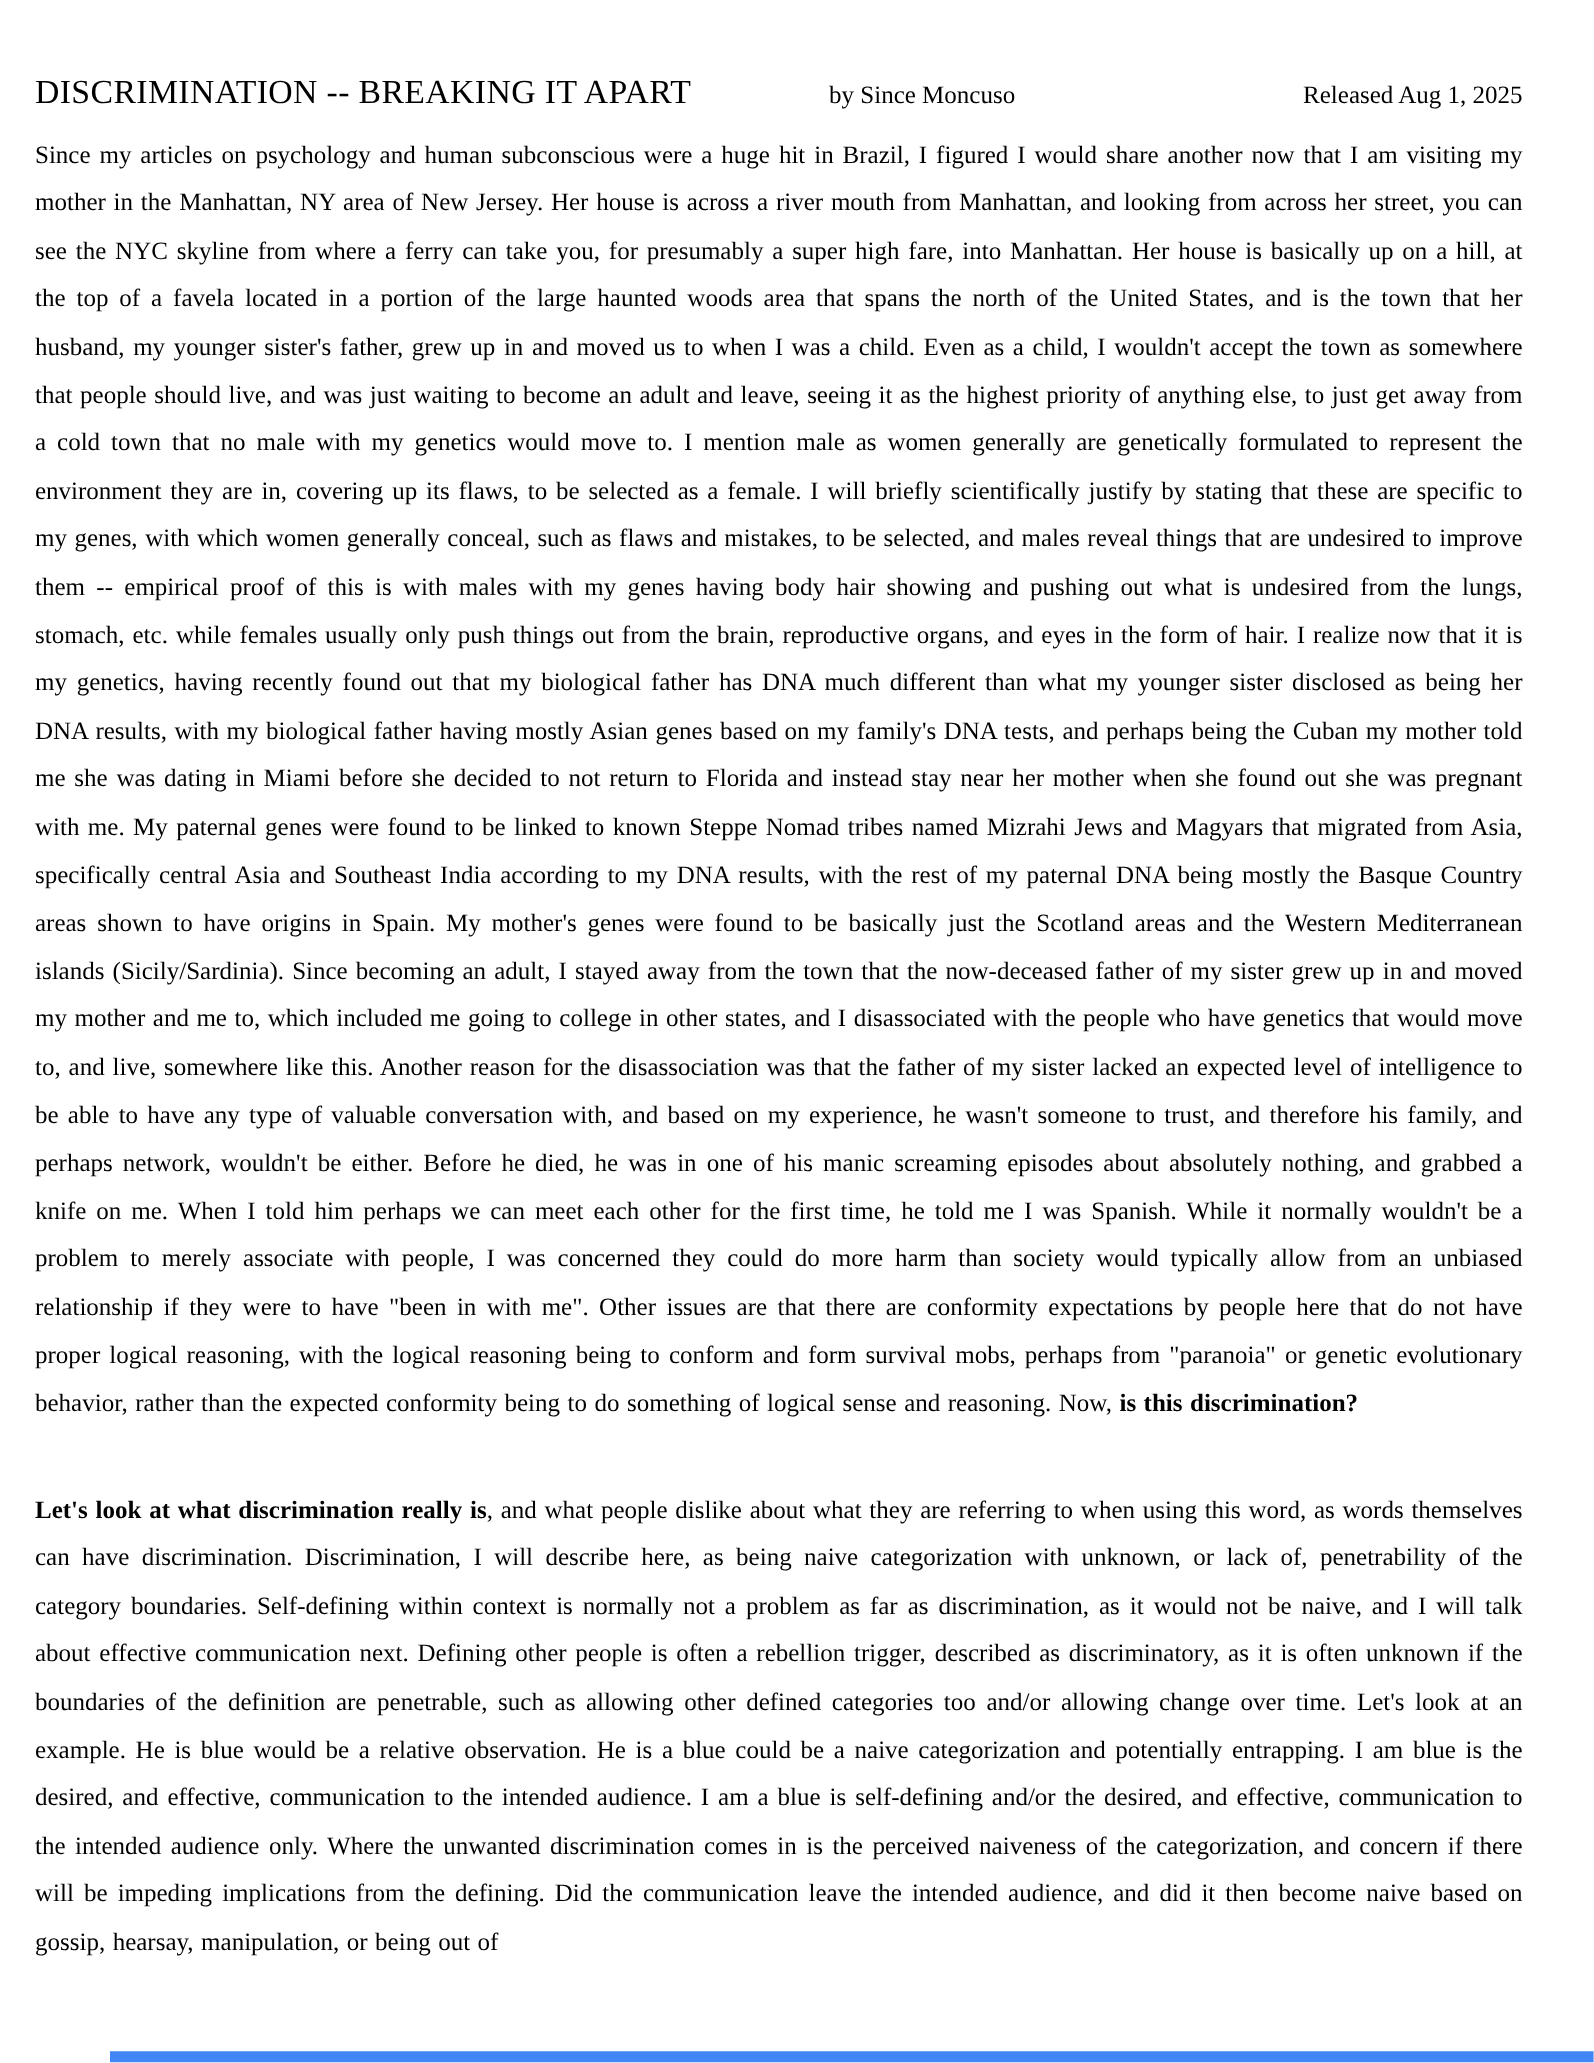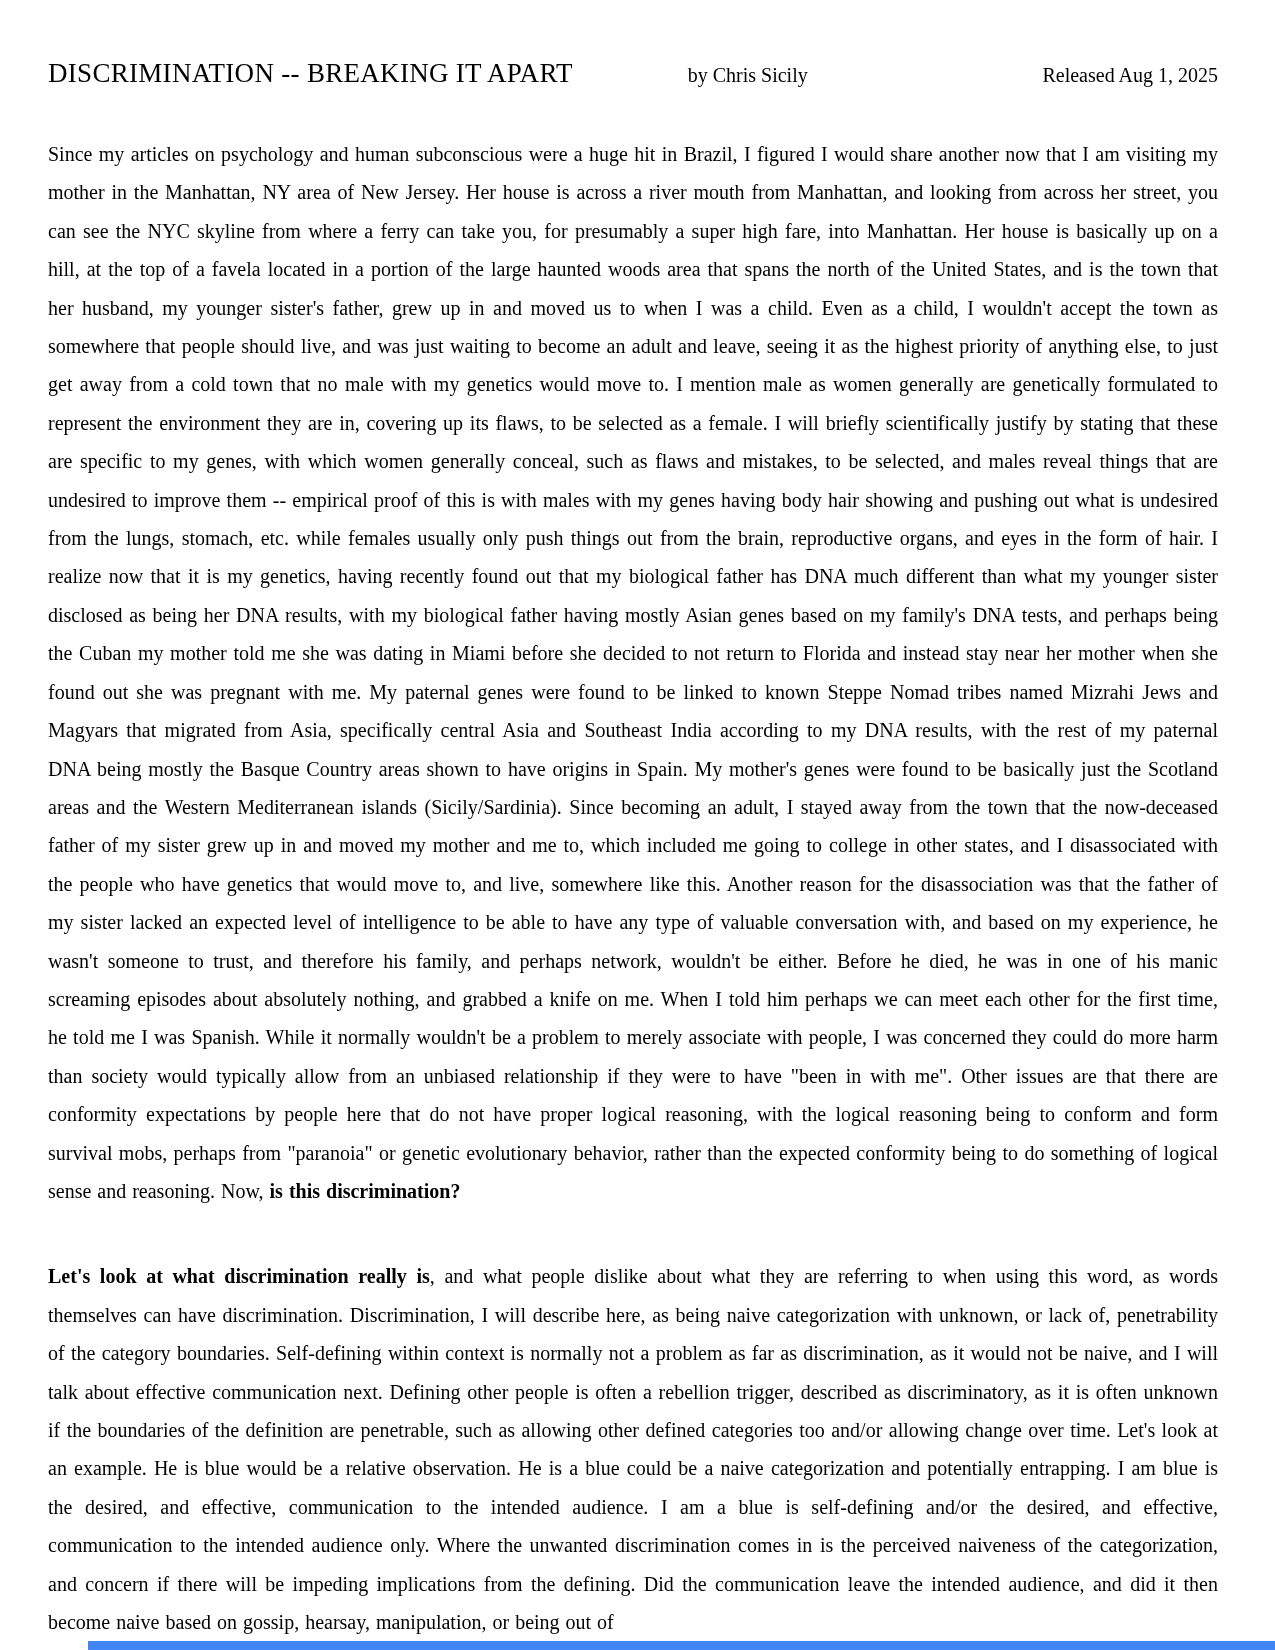--- a/index.html
+++ b/index.html
@@ -9,21 +9,21 @@
     background: #ffffff;
     color: #000000;
     font-family: "Liberation Serif", "DejaVu Serif", serif;
     position: relative;
     overflow: hidden;
   }
   .page {
     box-sizing: border-box;
     width: 1275px;
     height: 1650px;
-    padding: 58px 57px 0 48px;
+    padding: 58px 57px 0 28px;
     position: relative;
   }
   .doc-header {
     display: flex;
     justify-content: space-between;
     align-items: baseline;
   }
   .doc-title {
     font-size: 27px;
     letter-spacing: 0.3px;
@@ -32,21 +32,21 @@
   .doc-byline {
     font-size: 20px;
     white-space: nowrap;
     margin-left: -120px;
   }
   .doc-released {
     font-size: 20px;
     white-space: nowrap;
   }
   .article {
-    margin-top: 46px;
+    margin-top: 16px;
   }
   .article p {
     margin: 0;
     font-size: 20px;
     line-height: 38.4px;
     text-align: justify;
     word-spacing: 1px;
   }
   .article p.second {
     margin-top: 47px;
@@ -60,21 +60,21 @@
     height: 9px;
   }
 </style>
 </head>
 <body>
 
 <div class="page">
 
   <div class="doc-header">
     <span class="doc-title">DISCRIMINATION -- BREAKING IT APART</span>
-    <span class="doc-byline">by Chris Sicily</span>
+    <span class="doc-byline">by Since Moncuso</span>
     <span class="doc-released">Released Aug 1, 2025</span>
   </div>
 
   <div class="article">
     <p><span>Since my articles on psychology and human subconscious were a huge hit in Brazil, I figured I would share another now that I am visiting my mother in the Manhattan, NY area of New Jersey. Her house is across a river mouth from Manhattan, and looking from across her street, you can see the NYC skyline from where a ferry can take you, for presumably a super high fare, into Manhattan. Her house is basically up on a hill, at the top of a favela located in a portion of the large haunted woods area that spans the north of the United States, and is the town that her husband, my younger sister's father, grew up in and moved us to when I was a child. Even as a child, I wouldn't accept the town as somewhere that people should live, and was just waiting to become an adult and leave, seeing it as the highest priority of anything else, to just get away from a cold town that no male with my genetics would move to. I mention male as women generally are genetically formulated to represent the environment they are in, covering up its flaws, to be selected as a female. I will briefly scientifically justify by stating that these are specific to my genes, with which women generally conceal, such as flaws and mistakes, to be selected, and males reveal things that are undesired to improve them -- empirical proof of this is with males with my genes having body hair showing and pushing out what is undesired from the lungs, stomach, etc. while females usually only push things out from the brain, reproductive organs, and eyes in the form of hair. I realize now that it is my genetics, having recently found out that my biological father has DNA much different than what my younger sister disclosed as being her DNA results, with my biological father having mostly Asian genes based on my family's DNA tests, and perhaps being the Cuban my mother told me she was dating in Miami before she decided to not return to Florida and instead stay near her mother when she found out she was pregnant with me. My paternal genes were found to be linked to known Steppe Nomad tribes named Mizrahi Jews and Magyars that migrated from Asia, specifically central Asia and Southeast India according to my DNA results, with the rest of my paternal DNA being mostly the Basque Country areas shown to have origins in Spain. My mother's genes were found to be basically just the Scotland areas and the Western Mediterranean islands (Sicily/Sardinia). Since becoming an adult, I stayed away from the town that the now-deceased father of my sister grew up in and moved my mother and me to, which included me going to college in other states, and I disassociated with the people who have genetics that would move to, and live, somewhere like this. Another reason for the disassociation was that the father of my sister lacked an expected level of intelligence to be able to have any type of valuable conversation with, and based on my experience, he wasn't someone to trust, and therefore his family, and perhaps network, wouldn't be either. Before he died, he was in one of his manic screaming episodes about absolutely nothing, and grabbed a knife on me. When I told him perhaps we can meet each other for the first time, he told me I was Spanish. While it normally wouldn't be a problem to merely associate with people, I was concerned they could do more harm than society would typically allow from an unbiased relationship if they were to have "been in with me". Other issues are that there are conformity expectations by people here that do not have proper logical reasoning, with the logical reasoning being to conform and form survival mobs, perhaps from "paranoia" or genetic evolutionary behavior, rather than the expected conformity being to do something of logical sense and reasoning. Now, </span><b>is this discrimination?</b></p>
 
     <p class="second"><b>Let's look at what discrimination really is</b><span>, and what people dislike about what they are referring to when using this word, as words themselves can have discrimination. Discrimination, I will describe here, as being naive categorization with unknown, or lack of, penetrability of the category boundaries. Self-defining within context is normally not a problem as far as discrimination, as it would not be naive, and I will talk about effective communication next. Defining other people is often a rebellion trigger, described as discriminatory, as it is often unknown if the boundaries of the definition are penetrable, such as allowing other defined categories too and/or allowing change over time. Let's look at an example. He is blue would be a relative observation. He is a blue could be a naive categorization and potentially entrapping. I am blue is the desired, and effective, communication to the intended audience. I am a blue is self-defining and/or the desired, and effective, communication to the intended audience only. Where the unwanted discrimination comes in is the perceived naiveness of the categorization, and concern if there will be impeding implications from the defining. Did the communication leave the intended audience, and did it then become naive based on gossip, hearsay, manipulation, or being out of</span></p>
   </div>
 
   <div class="bottom-bar" style="background-color: rgb(66, 133, 244);"></div>

